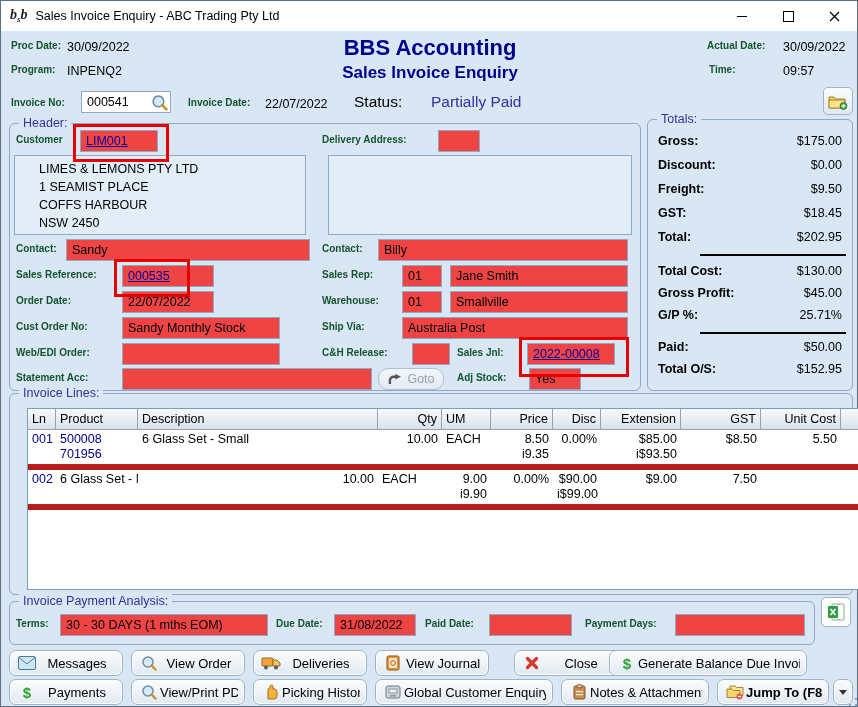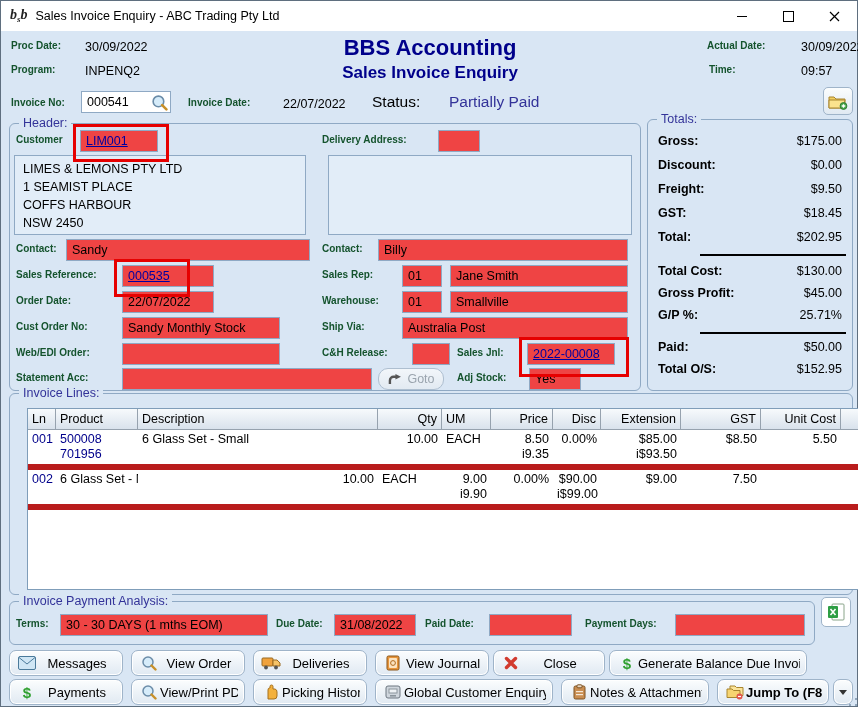--- a/index.html
+++ b/index.html
@@ -13,26 +13,26 @@
     font-size:14px;color:#222;margin-left:9px;line-height:1;}
   .bsb .s{font-size:9px;vertical-align:-3px;}
   .wtitle{font-size:12.5px;color:#000;margin-left:8px;}
   .wbtns{margin-left:auto;display:flex;height:30px;}
   .wbtn{width:46px;height:30px;display:flex;align-items:center;justify-content:center;}
   .g-min{width:10px;height:1px;background:#000;}
   .g-max{width:9px;height:9px;border:1px solid #000;}
   
   .content{position:absolute;top:30px;left:0;width:858px;height:677px;}
   .lbl{position:absolute;font-size:10px;font-weight:bold;color:#14532d;white-space:nowrap;}
-  .val{position:absolute;font-size:12.5px;color:#000;white-space:nowrap;margin-left:18px;}
+  .val{position:absolute;font-size:12.5px;color:#000;white-space:nowrap;}
   .fld{position:absolute;box-sizing:border-box;height:22px;border:1px solid #8fa9c4;
     background:#ef4444;font-size:12.5px;color:#000;padding:2px 5px;line-height:16px;
     white-space:nowrap;overflow:hidden;}
   .box{position:absolute;box-sizing:border-box;border:1px solid #8fa9c4;background:#e2edf8;
-    font-size:12.5px;color:#000;padding:4px 8px;line-height:18px;}
+    font-size:12.5px;color:#000;padding:4px 24px;line-height:18px;}
   .link{color:#0000a0;text-decoration:underline;cursor:pointer;}
   .group{position:absolute;box-sizing:border-box;border:1px solid #8fa9c4;border-radius:6px;}
   .gtitle{position:absolute;top:-8px;left:9px;background:#d9e6f4;padding:0 4px;
     font-size:12.5px;color:#333399;white-space:nowrap;}
   .redbox{position:absolute;border:3px solid #e60000;pointer-events:none;z-index:5;}
   .apptitle{position:absolute;left:50%;transform:translateX(-50%);color:#00008b;
     font-weight:bold;white-space:nowrap;}
   .btn{position:absolute;box-sizing:border-box;height:26px;border:1px solid #9fb4c9;
     border-radius:7px;background:linear-gradient(#fbfdfe,#e0e9f2);
     box-shadow:inset 0 0 0 1px #ffffff;display:flex;align-items:center;
@@ -333,21 +333,21 @@
     <div class="btn" style="left:374px;top:619px;width:114px">
       <span class="ic">
           <svg width="15" height="16" viewBox="0 0 15 16">
             <rect x="1" y="1" width="12" height="14" rx="1.5" fill="#e8963c" stroke="#8a5518"></rect>
             <rect x="3" y="3" width="8" height="10" rx="1" fill="#fbe3c0"></rect>
             <circle cx="7" cy="8" r="2.4" fill="none" stroke="#b06a1e"></circle>
           </svg>
         </span>
       <span class="bl">View Journal</span>
     </div>
-    <div class="btn" style="left:492px;top:619px;width:112px">
+    <div class="btn" style="left:513px;top:619px;width:112px">
       <span class="ic">
           <svg width="14" height="14" viewBox="0 0 14 14">
             <path d="M2.5,2.5 L11.5,11.5 M11.5,2.5 L2.5,11.5" stroke="#d23b2f" stroke-width="3.4" stroke-linecap="round"></path>
           </svg>
         </span>
       <span class="bl">Close</span>
     </div>
     <div class="btn" style="left:608px;top:619px;width:198px">
       <span class="ic dollar">$</span>
       <span class="bl">Generate Balance Due Invoice</span>

